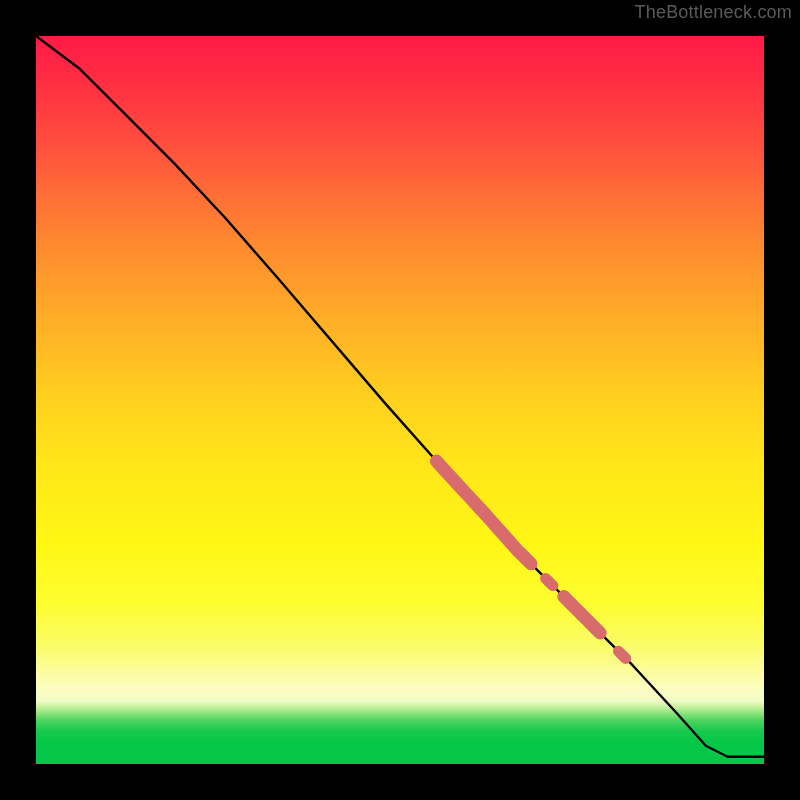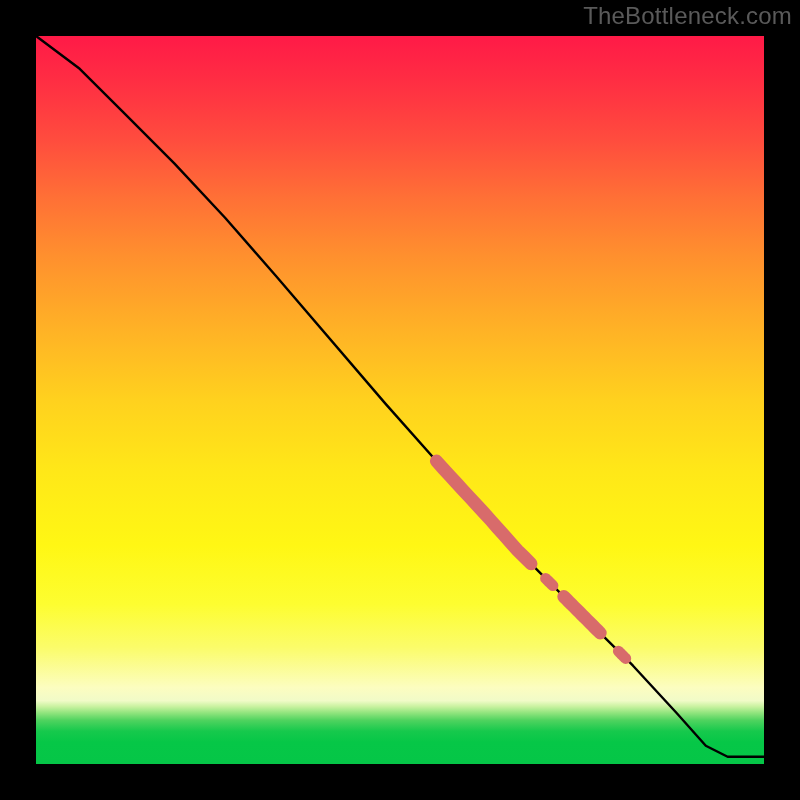--- a/index.html
+++ b/index.html
@@ -44,21 +44,21 @@
       #4fd35f 94%,
       #16c94c 95.5%,
       #06c747 97%,
       #05c647 100%
     );
   }
   .watermark {
     position: absolute;
     top: 2px;
     right: 8px;
-    font-size: 24px;
+    font-size: 18px;
     font-weight: 500;
     color: #5a5a5a;
     letter-spacing: 0.2px;
     user-select: none;
   }
   svg.overlay {
     position: absolute;
     left: 0;
     top: 0;
     width: 728px;

